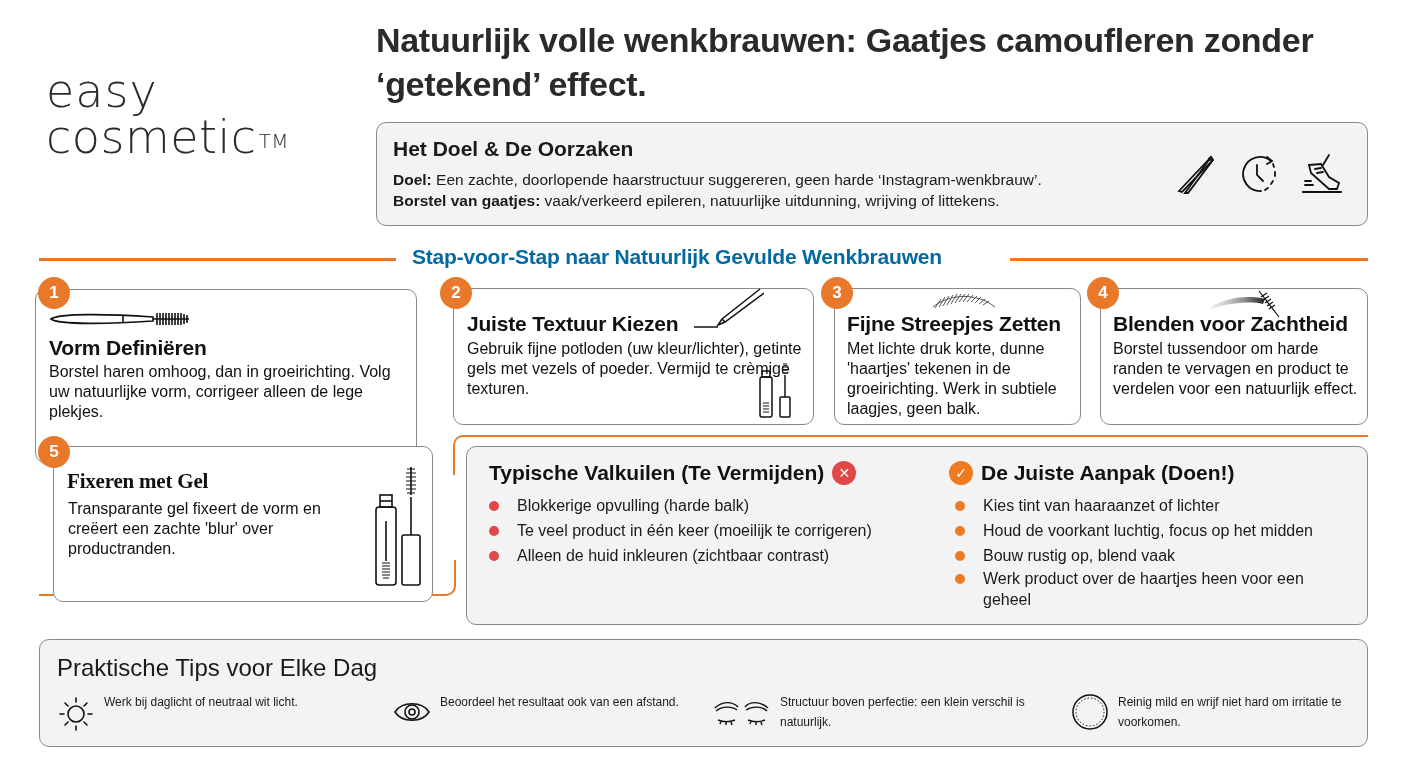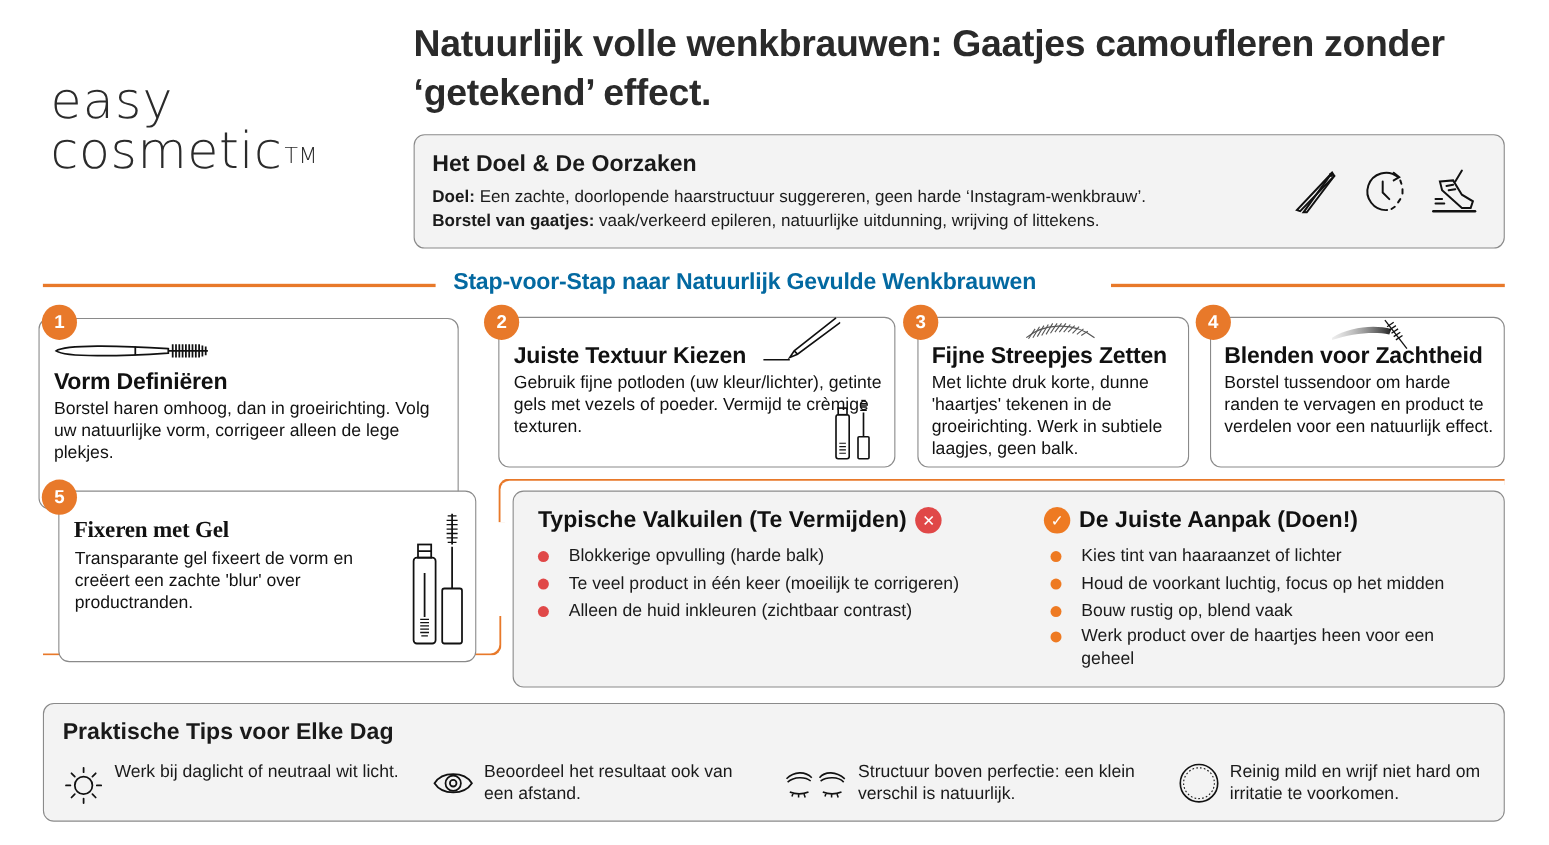--- a/index.html
+++ b/index.html
@@ -33,24 +33,24 @@
   .orange-frame { position: absolute; border: 2.5px solid #e8792a; }
 
   .pit { background: #f3f3f3; }
   .pit h3 { position: absolute; font-size: 21px; font-weight: 700; color: #111; white-space: nowrap; display: flex; align-items: center; gap: 8px; }
   .pit ul { position: absolute; list-style: none; }
   .pit li { position: relative; font-size: 16px; line-height: 25px; padding-left: 28px; color: #1a1a1a; }
   .pit li .dot { position: absolute; left: 0; top: 8px; width: 10px; height: 10px; border-radius: 50%; }
   .badge { width: 24px; height: 24px; border-radius: 50%; display: inline-flex; align-items: center; justify-content: center; color: #fff; font-size: 14px; font-weight: 700; }
 
   .tips { left: 39px; top: 639px; width: 1329px; height: 108px; background: #f3f3f3; }
-  .tips h2 { position: absolute; left: 17px; top: 14px; font-size: 21px; font-weight: 700; color: #1a1a1a; }
+  .tips h2 { position: absolute; left: 17px; top: 14px; font-size: 24px; font-weight: 400; color: #1a1a1a; }
   .tip { position: absolute; top: 52px; display: flex; align-items: flex-start; gap: 8px; }
   .tip svg { width: 40px; height: 40px; flex: none; }
-  .tip span { font-size: 16px; line-height: 20px; color: #1a1a1a; }
+  .tip span { font-size: 12px; line-height: 20px; color: #1a1a1a; }
 </style>
 </head>
 <body>
 
 <div class="logo">
   <div class="l1">easy</div>
   <div class="l2"><span>cosmetic</span><span class="tm">TM</span></div>
 </div>
 
 <h1 class="title"><span>Natuurlijk volle wenkbrauwen: </span><b>Gaatjes camoufleren zonder ‘getekend’ effect.</b></h1>

